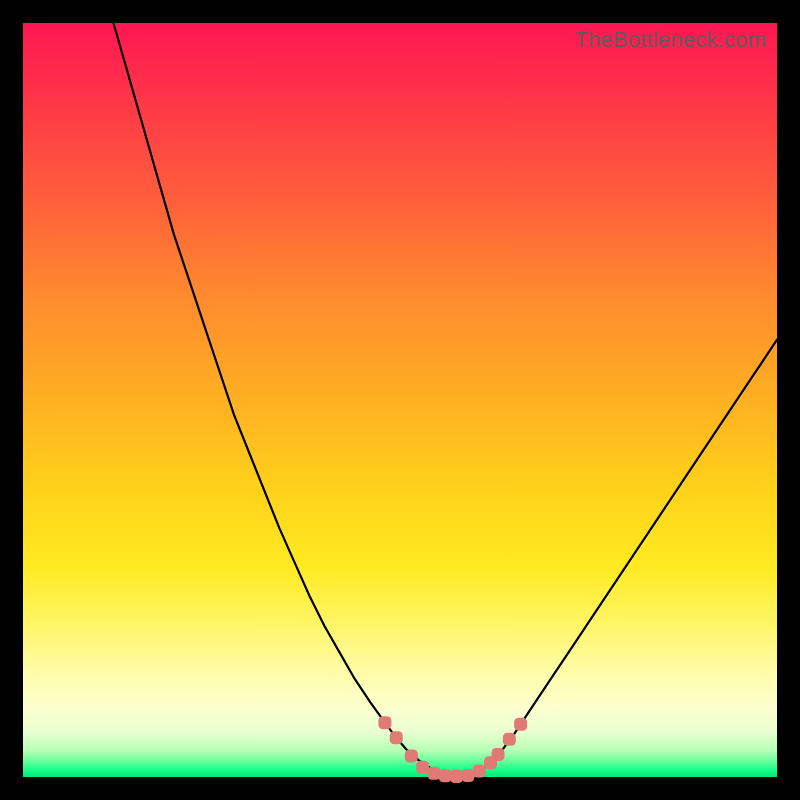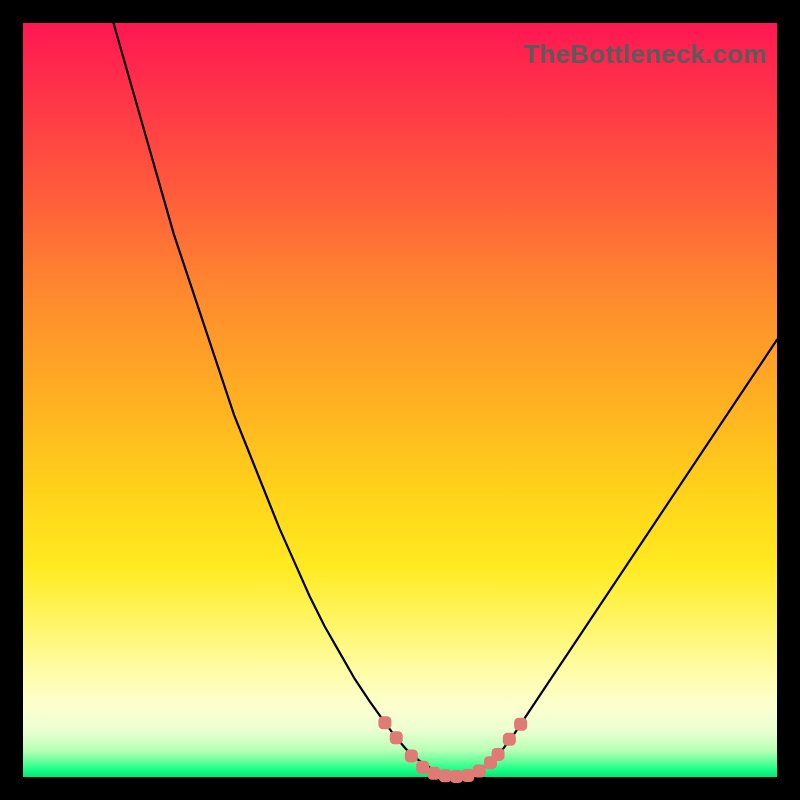--- a/index.html
+++ b/index.html
@@ -38,24 +38,24 @@
       #fbffd0 91%,
       #e9ffd0 94%,
       #b6ffb6 96.5%,
       #5fff9a 98%,
       #1aff86 99%,
       #00e878 100%
     );
   }
   .watermark {
     position: absolute;
-    top: 16px;
+    top: 4px;
     right: 10px;
-    font-size: 26px;
-    font-weight: 700;
+    font-size: 22px;
+    font-weight: 400;
     color: #5b5b5b;
     letter-spacing: 0.2px;
     user-select: none;
   }
   svg.curve {
     position: absolute;
     left: 0;
     top: 0;
     width: 754px;
     height: 754px;

